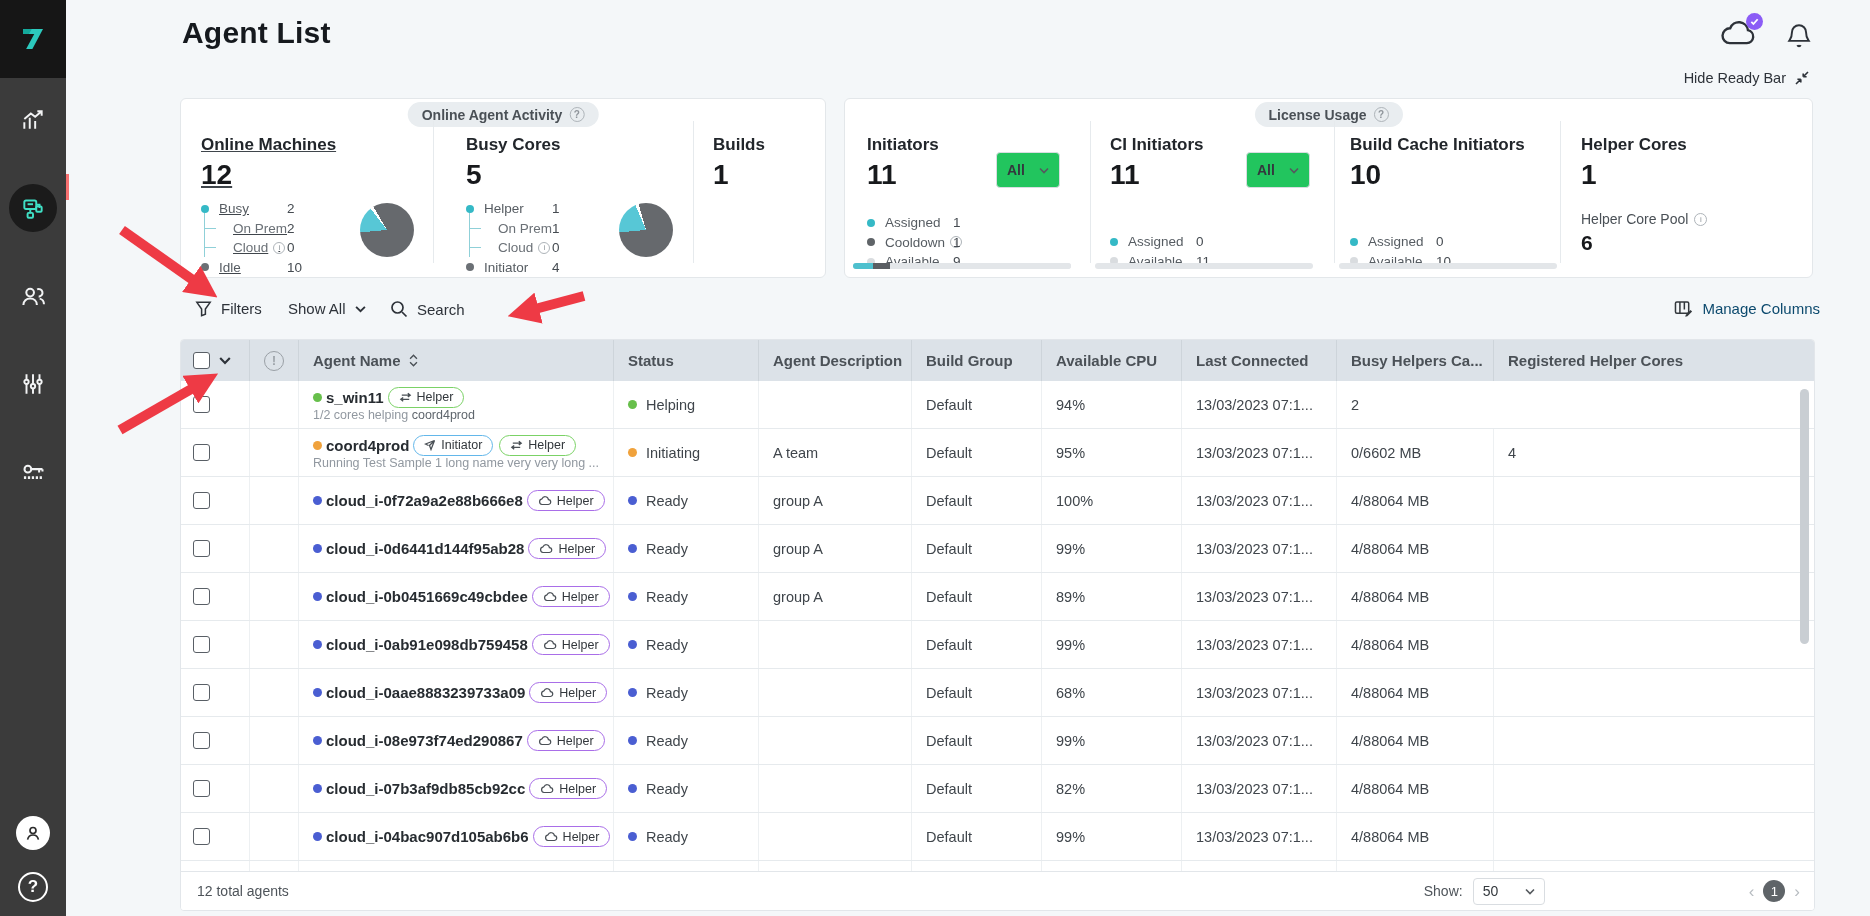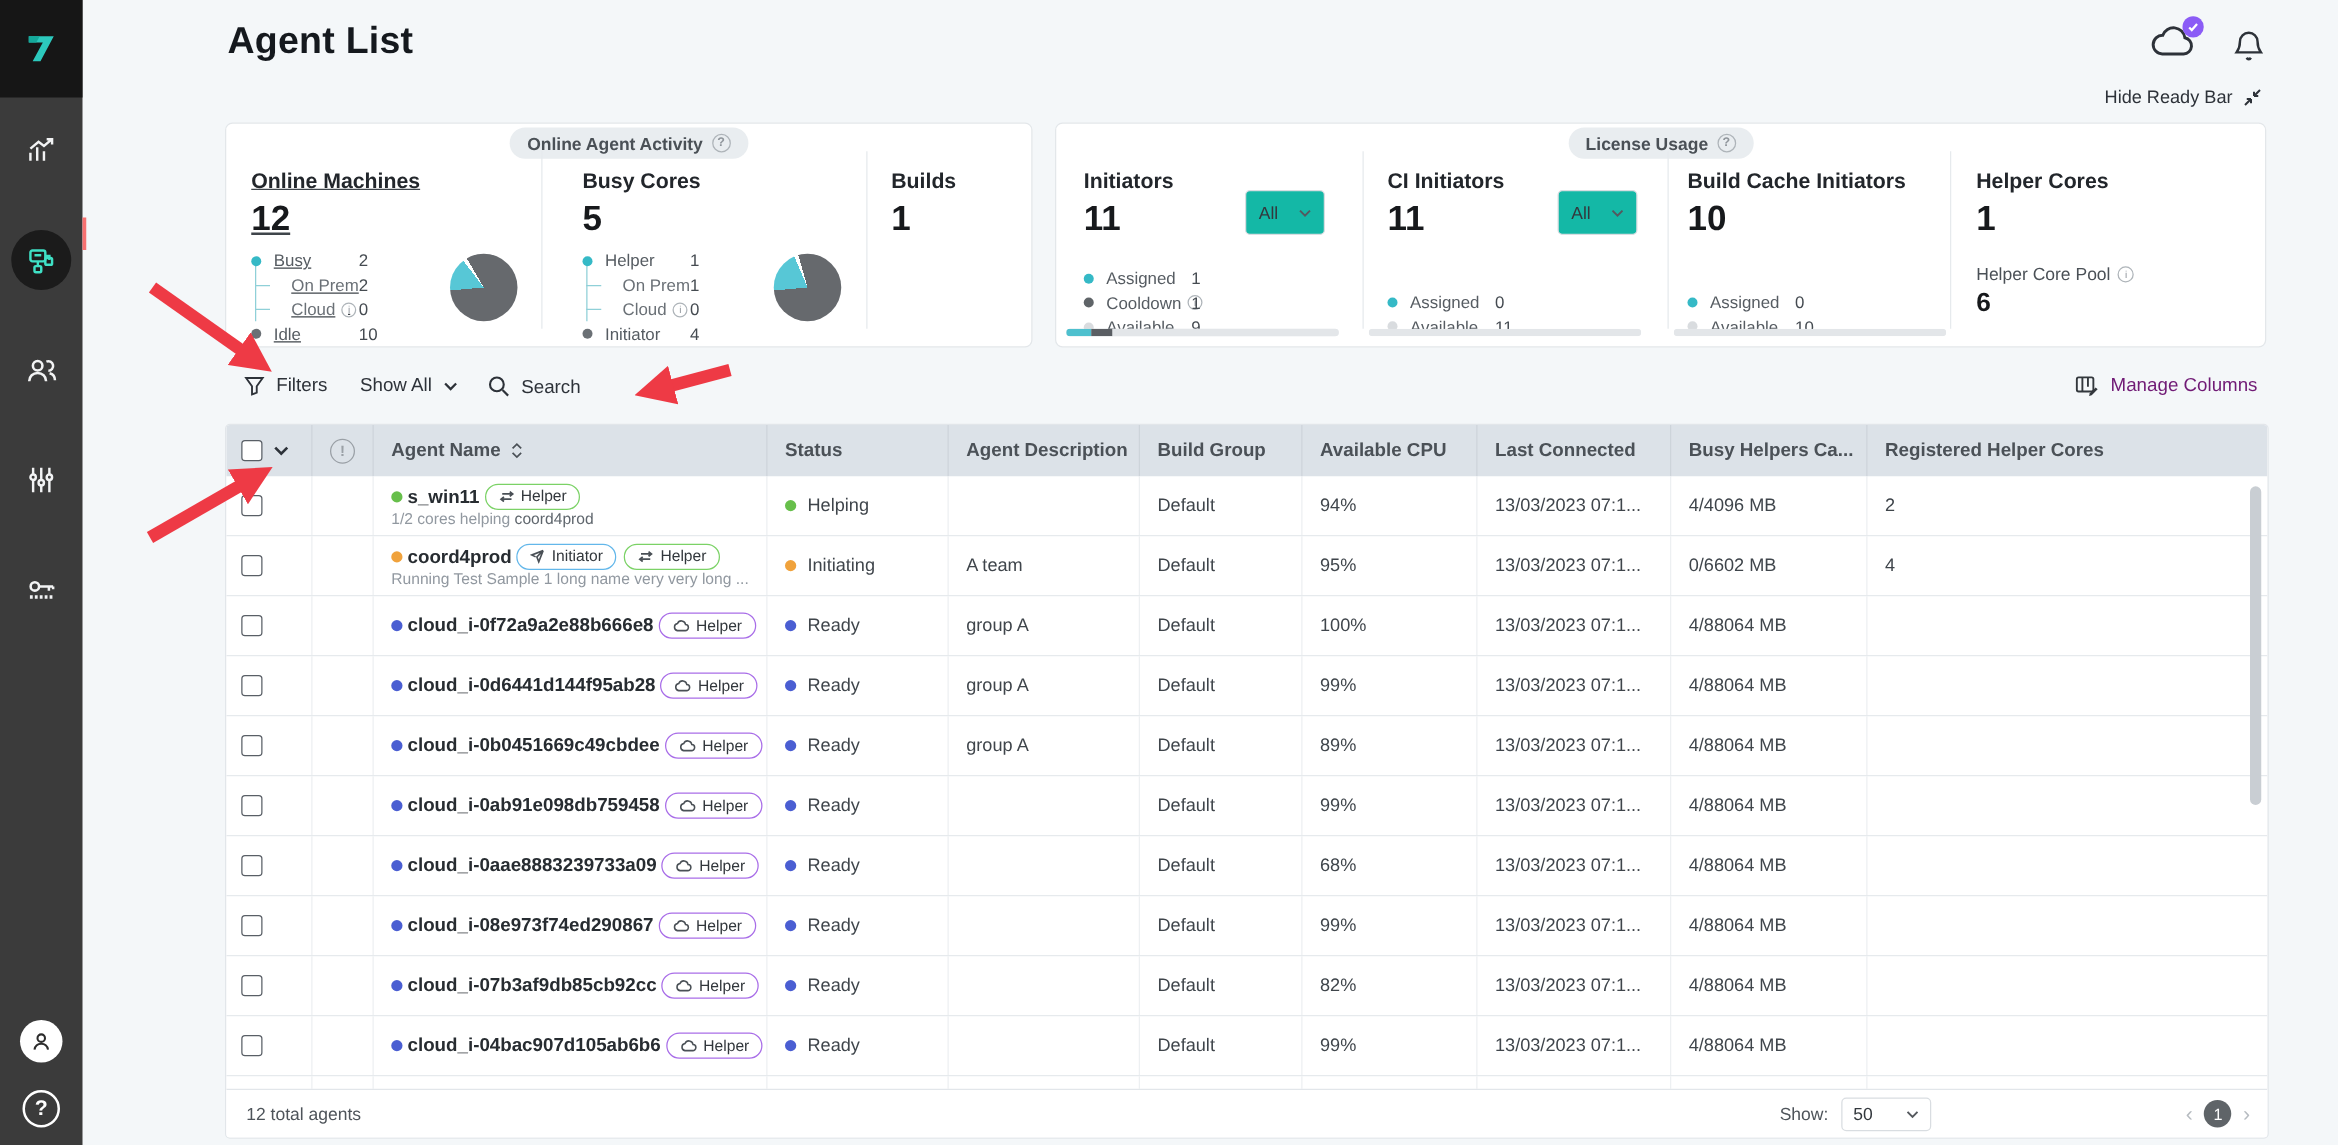--- a/index.html
+++ b/index.html
@@ -37,29 +37,29 @@
   .stat-num { font-size:28px; font-weight:700; color:#17191c; margin-top:4px; }
   .legend { position:relative; margin-top:8px; font-size:13.5px;text-align:right; }
   .lg-row { position:relative; height:19.5px; display:flex; align-items:center; }
   .lg-dot { width:8px; height:8px; border-radius:50%; margin-right:10px; flex:0 0 auto; }
   .dot-teal { background:#35b9c6; } .dot-dark { background:#5f6468; } .dot-light { background:#d9dcdf; } .dot-mid { background:#6b7075; }
   .lg-label { color:#565c62; } .lg-child { padding-left:32px; color:#6a7076; }
   .lg-val { position:absolute; left:86px; color:#454b51; }
   .tree-v { position:absolute; left:3px; top:12px; width:1px; height:46px; background:#8fd0d8; }
   .tree-h { position:absolute; left:3px; width:12px; height:1px; background:#8fd0d8; }
   .pie { position:absolute; width:54px; height:54px; border-radius:50%; }
-  .all-select { position:absolute; width:64px; height:36px; background:#14b8a6; border:1px solid #d9dde1; border-radius:4px; display:flex; align-items:center; justify-content:space-between; padding:0 10px; font-size:14px; color:#33383d; cursor:pointer; }
+  .all-select { position:absolute; width:64px; height:36px; background:#22c55e; border:1px solid #d9dde1; border-radius:4px; display:flex; align-items:center; justify-content:space-between; padding:0 10px; font-size:14px; color:#33383d; cursor:pointer;font-weight:bold; }
   .hbar { position:absolute; height:6px; width:218px; border-radius:3px; overflow:hidden; display:flex; background:#e3e6e9; }
   .hbar div { height:100%; }
   .pool-label { display:flex; align-items:center; gap:6px; font-size:14px; color:#4a5056; }
   .pool-num { font-size:21px; font-weight:700; color:#17191c; margin-top:4px; }
 
   
   .toolbar-item { position:absolute; top:300px; display:flex; align-items:center; gap:9px; font-size:15px; color:#2d3239; cursor:pointer; }
-  .manage-cols { left:auto; right:64px; color:#701a75; }
+  .manage-cols { left:auto; right:50px; color:#0c4a6e; }
 
   
   .arrows { position:absolute; left:0; top:0; width:1870px; height:916px; pointer-events:none; }
 
   
   .table-card { position:absolute; left:180px; top:339px; width:1635px; height:572px; background:#fff; border:1px solid #e2e6ea; border-radius:4px; overflow:hidden; }
   .tgrid { display:grid; grid-template-columns:69px 49px 315px 145px 153px 130px 140px 155px 157px minmax(0,1fr); }
   .thead { height:41px; background:#dce2e8; }
   .th { display:flex; align-items:center; padding:0 0 0 14px; font-size:15px; font-weight:600; color:#4b5157; border-right:1px solid #cdd4da; white-space:nowrap; overflow:hidden; }
   .th:last-child { border-right:none; }
@@ -461,21 +461,20 @@
             <div class="subtitle"><span>1/2 cores helping </span><b>coord4prod</b></div>
           </div>
           <div class="td status-cell">
             <span class="st-dot st-green"></span>
             <span>Helping</span>
           </div>
           <div class="td"></div>
           <div class="td">Default</div>
           <div class="td">94%</div>
           <div class="td">13/03/2023 07:1...</div>
-          <div class="td">4/4096 MB</div>
           <div class="td">2</div>
         </div>
 
         <div class="tgrid trow">
           <div class="td td-check" style="padding-left:12px">
             <span class="cb"></span>
           </div>
           <div class="td"></div>
           <div class="td name-cell">
             <div class="name-line">

